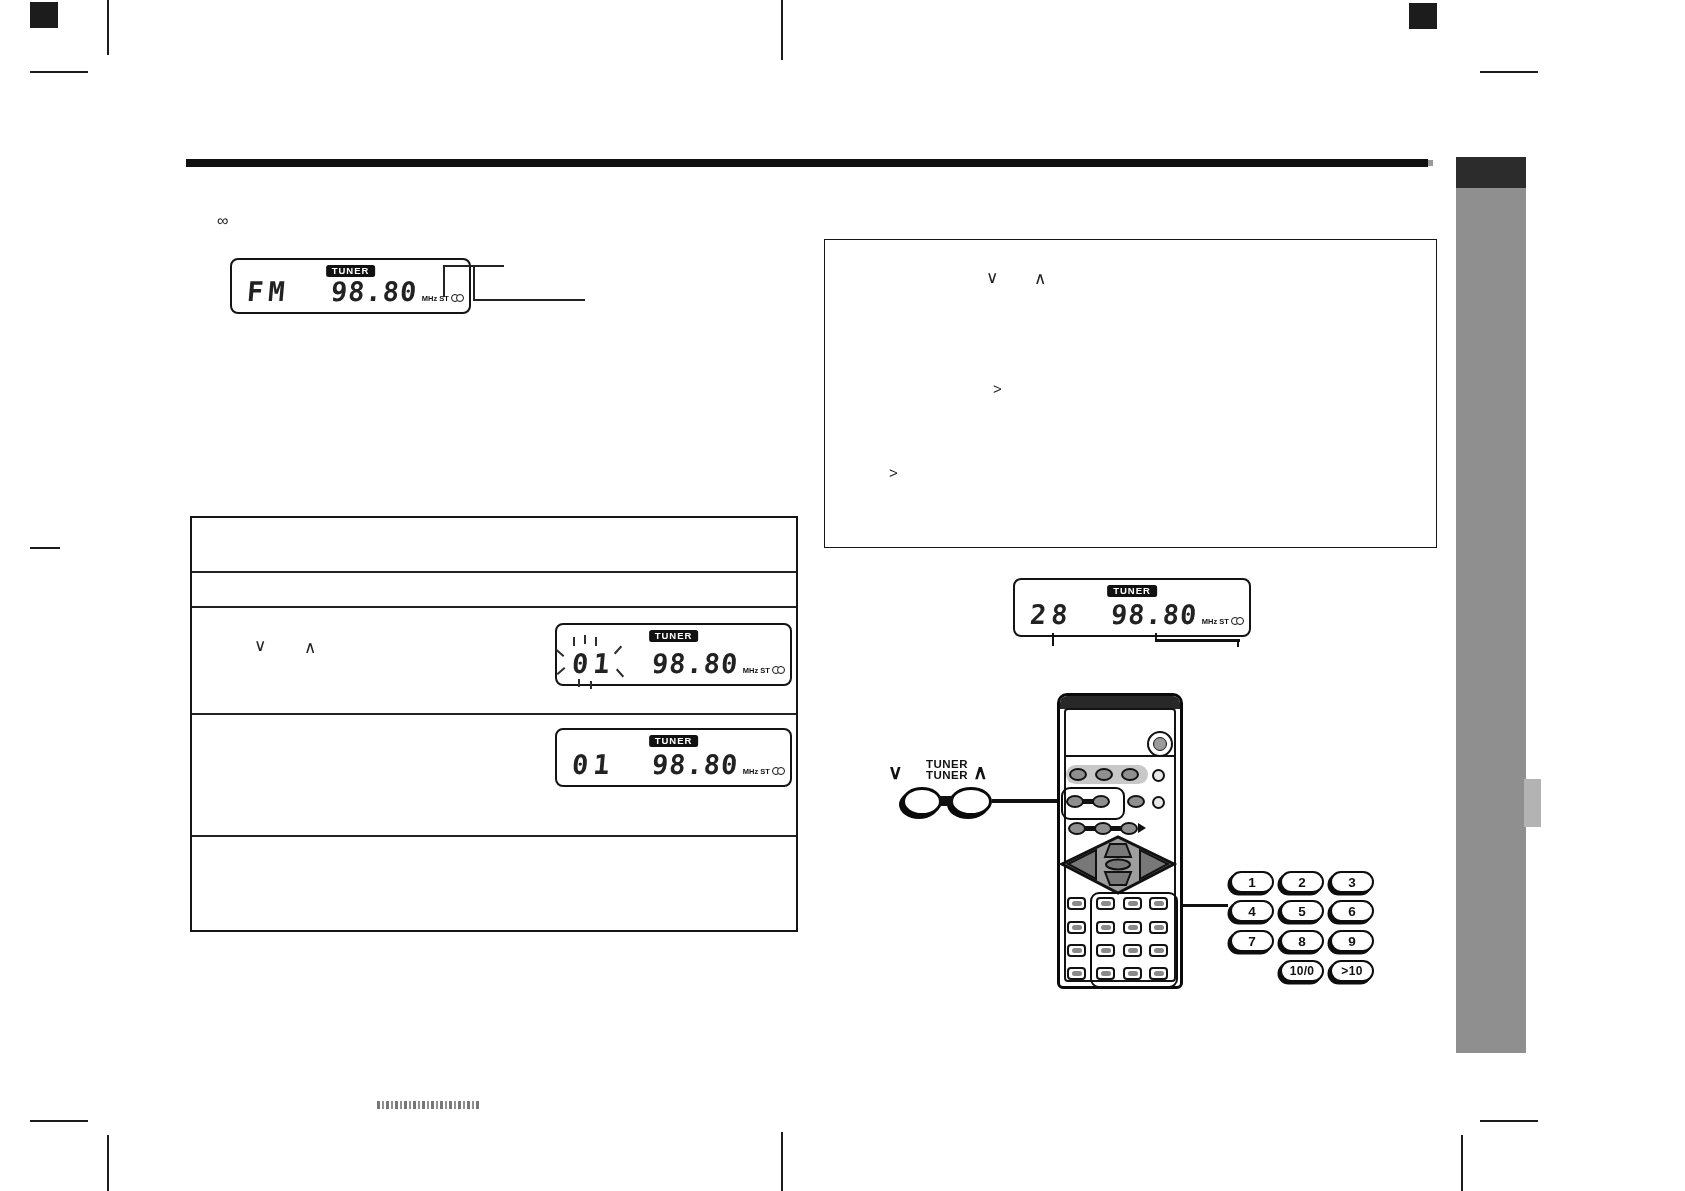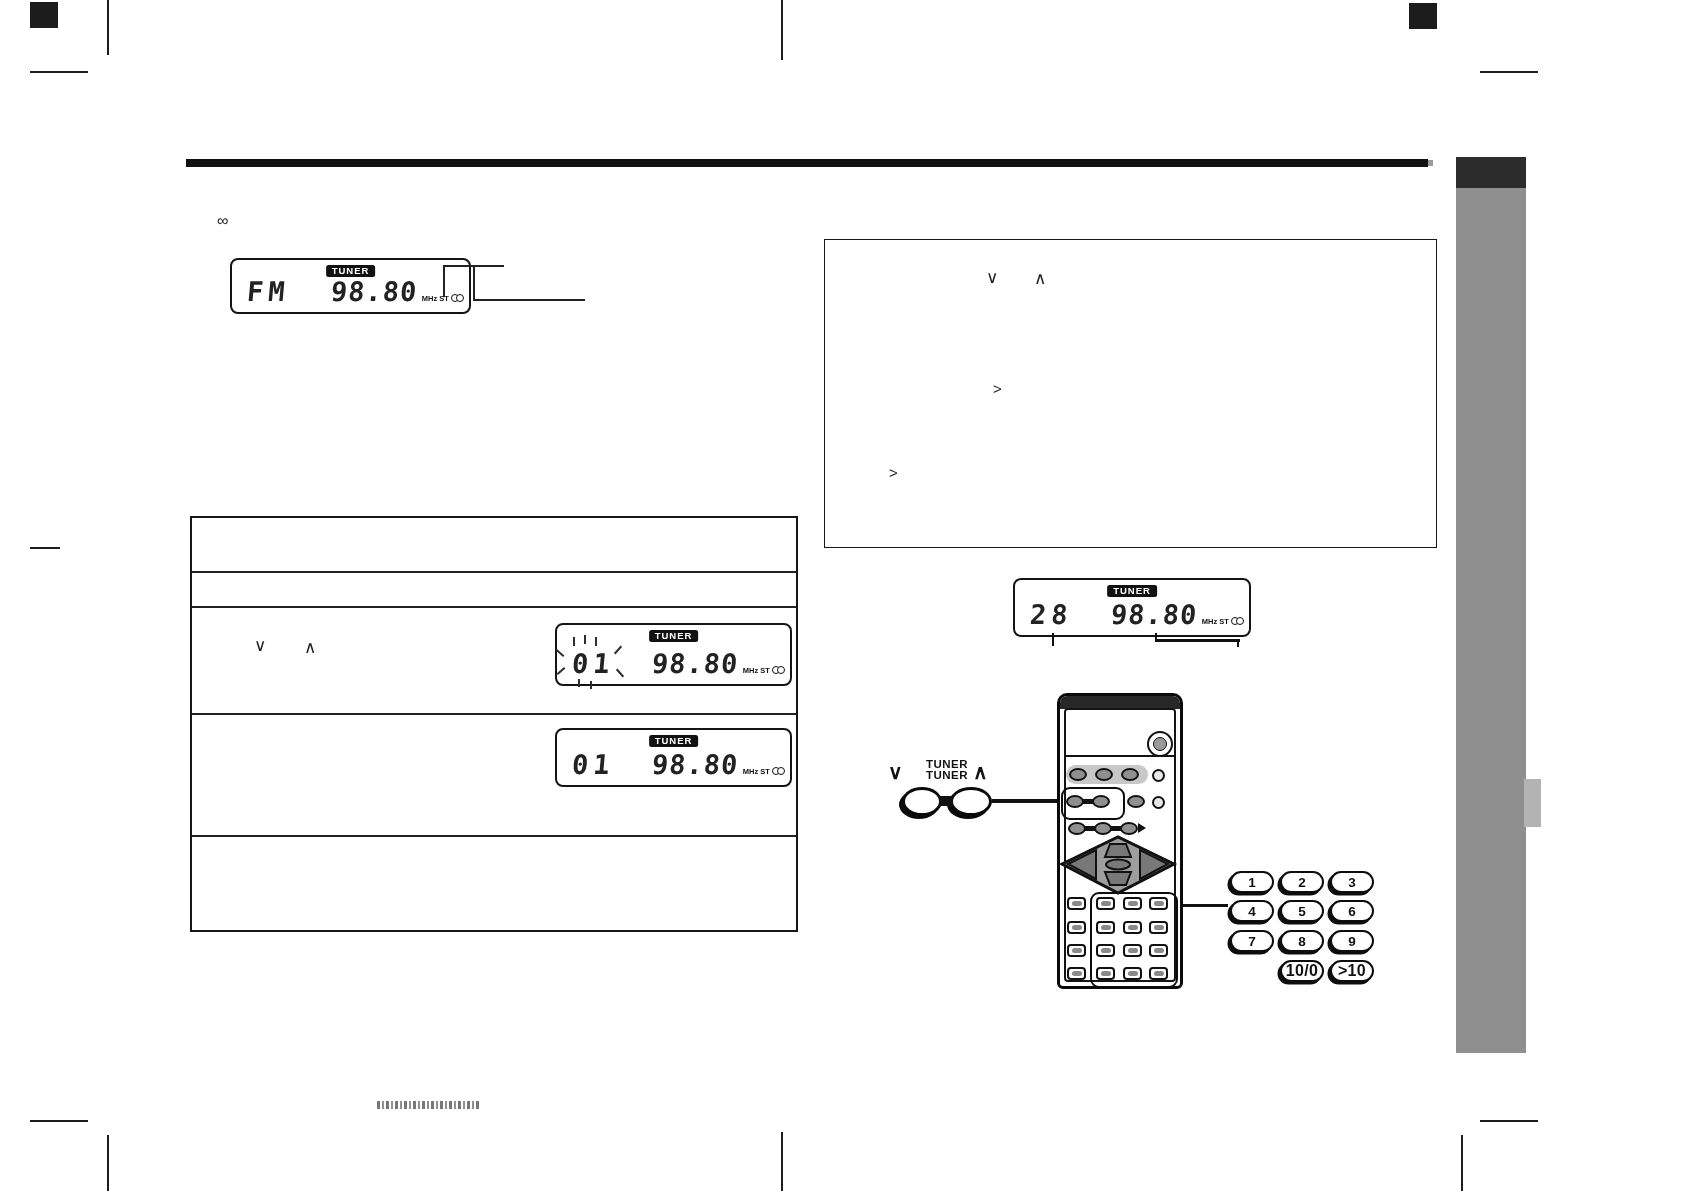--- a/index.html
+++ b/index.html
@@ -48,21 +48,21 @@
   
   .big-chev{position:absolute;font-weight:bold;font-size:20px;color:#111;}
   .tp-label{position:absolute;left:903px;top:759px;width:88px;text-align:center;font-weight:bold;
     font-size:11.5px;line-height:10.5px;letter-spacing:.5px;}
   .oval{position:absolute;height:29px;border:3px solid #0a0a0a;border-radius:50%;background:#fff;
     box-shadow:-3px 3px 0 #0a0a0a;box-sizing:border-box;}
   
   .npbtn{position:absolute;width:44px;height:22px;border:2.5px solid #0d0d0d;border-radius:12px;background:#fff;
     box-shadow:-2.5px 2.5px 0 #0d0d0d;box-sizing:border-box;display:flex;align-items:center;justify-content:center;
     font-weight:bold;font-size:13.5px;}
-  .npbtn.small{font-size:16px;letter-spacing:.3px;}
+  .npbtn.small{font-size:12px;letter-spacing:.3px;}
   .tick{position:absolute;width:2px;background:#2e2e2e;}
   .fineprint{position:absolute;left:377px;top:1101px;width:104px;height:8px;opacity:.75;
     background:repeating-linear-gradient(90deg,#4a4a4a 0 3px,transparent 3px 5px,#6a6a6a 5px 7px,transparent 7px 9px);}
   .noteicon{position:absolute;left:217px;top:212px;font-size:16px;color:#222;}
   .arrow-tip{position:absolute;width:0;height:0;border-top:5px solid transparent;border-bottom:5px solid transparent;
     border-left:8px solid #111;}
 </style>
 </head>
 <body>
 

